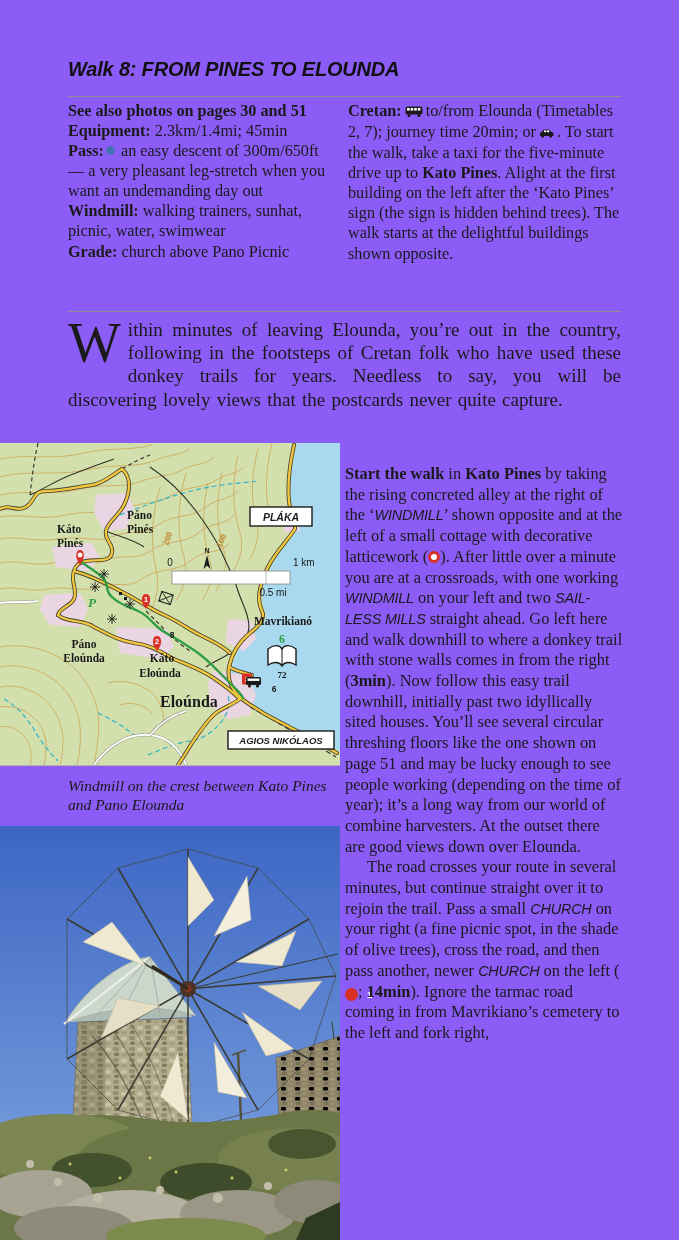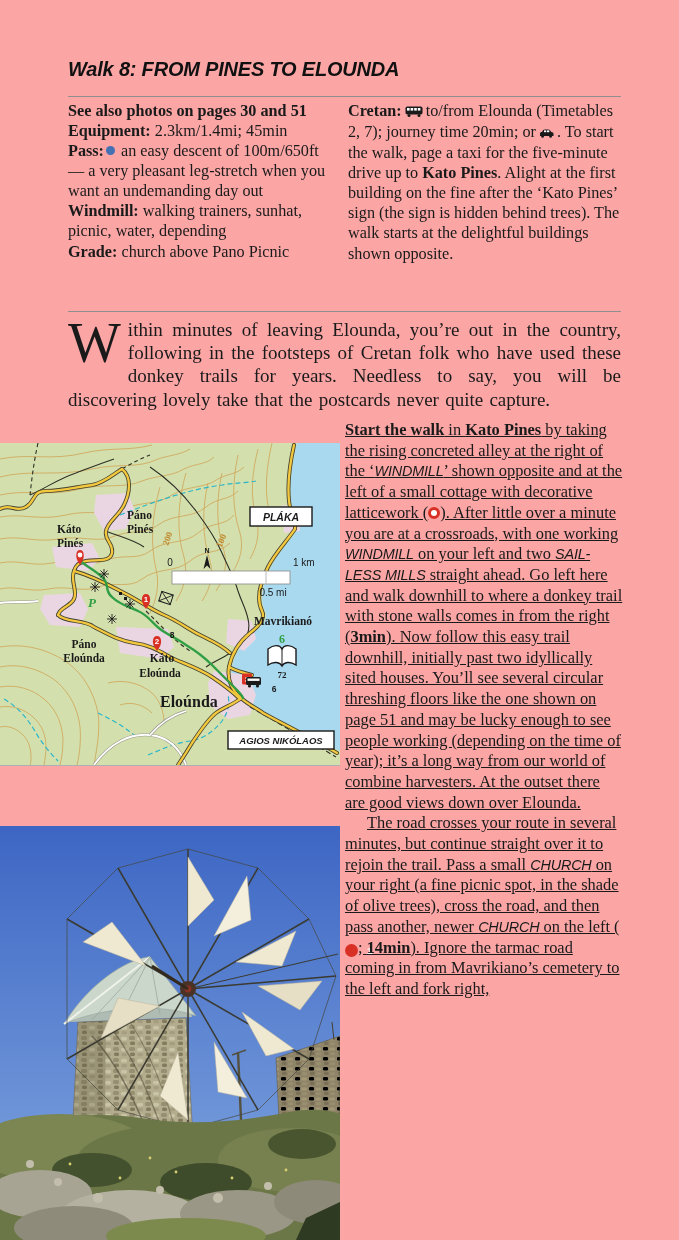--- a/index.html
+++ b/index.html
@@ -1,16 +1,16 @@
 <!DOCTYPE html>
 <html><head>
 <meta charset="utf-8">
 <style>
   html,body{margin:0;padding:0;background:#ffffff;}
-  .page{position:relative;width:679px;height:1240px;background:#fca5a5;overflow:hidden;
+  .page{position:relative;width:679px;height:1240px;background:#8b5cf6;overflow:hidden;
         font-family:"Liberation Serif","DejaVu Serif",serif;color:#1a1a1a;}
   
   .hdr{position:absolute;left:68px;top:58px;width:553px;}
   .hdr h1{margin:0;font-family:"Liberation Sans","DejaVu Sans",sans-serif;
           font-weight:bold;font-style:italic;font-size:20px;letter-spacing:-0.2px;color:#111;}
   .rule{position:absolute;left:68px;width:553px;border-top:1px solid #8f8f8f;height:0;}
   .r1{top:96px;} .r2{top:311px;}
   
   .info{position:absolute;left:68px;top:101px;width:553px;display:flex;gap:14px;
         font-size:16.2px;line-height:1.24;justify-content:space-between;}
@@ -25,21 +25,21 @@
   .dropcap{float:left;font-size:56px;line-height:0.8;padding:3px 7px 0 0;font-weight:normal;}
   
   .mapwrap{position:absolute;left:0;top:443px;width:340px;height:322px;border-bottom:1px solid #b0b0b0;}
   .mapwrap svg{display:block;}
   
   .caption{position:absolute;left:68px;top:777px;width:282px;font-style:italic;
            font-size:15.5px;line-height:1.22;}
   
   .photowrap{position:absolute;left:0;top:826px;width:340px;height:414px;}
   
-  .directions{position:absolute;left:345px;top:420px;width:278px;font-size:16.4px;line-height:1.262;text-decoration:underline;}
+  .directions{position:absolute;left:345px;top:464px;width:278px;font-size:16.4px;line-height:1.262;}
   .directions p{margin:0;}
   .directions p.ind{text-indent:22px;}
   .directions b{font-weight:bold;}
   .mill{font-family:"Liberation Sans","DejaVu Sans",sans-serif;font-style:italic;
         font-size:0.88em;letter-spacing:-0.2px;}
   .ring{display:inline-block;width:12px;height:12px;border:3.4px solid #d93025;border-radius:50%;
         box-sizing:border-box;vertical-align:-1px;background:#fff;}
   .disc{display:inline-block;width:13px;height:13px;border-radius:50%;background:#d93025;color:#fff;
         font-family:"Liberation Sans","DejaVu Sans",sans-serif;font-weight:bold;font-size:9.5px;
         line-height:13px;text-align:center;vertical-align:-1px;font-style:normal;}
@@ -53,47 +53,47 @@
 
   <div class="hdr">
     <h1>Walk 8: FROM PINES TO ELOUNDA</h1>
   </div>
   <div class="rule r1"></div>
 
   <div class="info">
     <div class="col-l">
       <b>See also photos on pages 30 and 51</b><br>
       <b>Equipment:</b><span> 2.3km/1.4mi; 45min</span><br>
-      <b>Pass:</b><span class="gradedot"></span><span> an easy descent of 100m/650ft — a very pleasant leg-stretch when you want an undemanding day out</span><br>
-      <b>Windmill:</b><span> walking trainers, sunhat, picnic, water, depending</span><br>
+      <b>Pass:</b><span class="gradedot"></span><span> an easy descent of 300m/650ft — a very pleasant leg-stretch when you want an undemanding day out</span><br>
+      <b>Windmill:</b><span> walking trainers, sunhat, picnic, water, swimwear</span><br>
       <b>Grade:</b><span> church above Pano Picnic</span>
     </div>
     <div class="col-r">
       <b>Cretan:</b><span class="veh"><svg width="18" height="11" viewBox="0 0 18 11">
             <rect x="0.5" y="0.5" width="17" height="8" rx="1.8" fill="#1a1a1a"></rect>
             <rect x="2" y="2" width="2.6" height="2.6" fill="#fff"></rect>
             <rect x="5.6" y="2" width="2.6" height="2.6" fill="#fff"></rect>
             <rect x="9.2" y="2" width="2.6" height="2.6" fill="#fff"></rect>
             <rect x="12.8" y="2" width="2.6" height="2.6" fill="#fff"></rect>
             <circle cx="4" cy="9.5" r="1.5" fill="#1a1a1a"></circle>
             <circle cx="14" cy="9.5" r="1.5" fill="#1a1a1a"></circle>
           </svg></span><span>to/from Elounda (Timetables 2, 7); journey time 20min; or</span><span class="veh"><svg width="15" height="9" viewBox="0 0 15 9">
             <path d="M1,7 L1,4.5 C1,3.5 2,3 3,3 L4,1.2 C4.3,0.7 5,0.5 6,0.5 L9,0.5 C10,0.5 10.8,0.8 11.2,1.4 L12.3,3 C13.6,3.2 14.5,3.8 14.5,4.8 L14.5,7 Z" fill="#1a1a1a"></path>
             <rect x="5" y="1.4" width="2.3" height="1.8" fill="#fff"></rect>
             <rect x="8" y="1.4" width="2.3" height="1.8" fill="#fff"></rect>
             <circle cx="3.6" cy="7.4" r="1.4" fill="#1a1a1a"></circle>
             <circle cx="11.6" cy="7.4" r="1.4" fill="#1a1a1a"></circle>
-          </svg></span><span>. To start the walk, page a taxi for the five-minute drive up to </span><b>Kato Pines</b><span>. Alight at the first building on the fine after the ‘Kato Pines’ sign (the sign is hidden behind trees). The walk starts at the delightful buildings shown opposite.</span>
+          </svg></span><span>. To start the walk, take a taxi for the five-minute drive up to </span><b>Kato Pines</b><span>. Alight at the first building on the left after the ‘Kato Pines’ sign (the sign is hidden behind trees). The walk starts at the delightful buildings shown opposite.</span>
     </div>
   </div>
 
   <div class="rule r2"></div>
 
   <div class="intro">
-    <span class="dropcap">W</span><span>ithin minutes of leaving Elounda, you’re out in the country, following in the footsteps of Cretan folk who have used these donkey trails for years. Needless to say, you will be discovering lovely take that the postcards never quite capture.</span>
+    <span class="dropcap">W</span><span>ithin minutes of leaving Elounda, you’re out in the country, following in the footsteps of Cretan folk who have used these donkey trails for years. Needless to say, you will be discovering lovely views that the postcards never quite capture.</span>
   </div>
 
   <div class="mapwrap">
     <svg width="340" height="322" viewBox="0 0 340 322">
 
       <rect x="0" y="0" width="340" height="322" fill="#d3e0ae"></rect>
 
       <g stroke="#cf9f4f" stroke-width="0.8" fill="none" opacity="0.95">
         <path d="M0,16 C28,10 52,18 84,10 C110,4 130,8 152,2"></path>
         <path d="M0,34 C30,26 58,34 92,26 C118,20 138,26 158,16 C170,12 180,12 190,6"></path>
@@ -272,20 +272,21 @@
       <g>
         <text x="170" y="123" text-anchor="middle" font-size="10" fill="#1a1a1a" font-family="Liberation Sans,sans-serif">0</text>
         <rect x="172" y="128" width="118" height="13" fill="#ffffff" stroke="#888" stroke-width="0.8"></rect>
         <line x1="266" y1="128" x2="266" y2="141" stroke="#aaa" stroke-width="0.8"></line>
         <text x="293" y="123" font-size="10" fill="#1a1a1a" font-family="Liberation Sans,sans-serif">1 km</text>
         <text x="273" y="153" text-anchor="middle" font-size="10" fill="#1a1a1a" font-family="Liberation Sans,sans-serif">0.5 mi</text>
       </g>
     </svg>
   </div>
 
+  <div class="caption">Windmill on the crest between Kato Pines and Pano Elounda</div>
 
   <div class="photowrap">
     <svg width="340" height="414" viewBox="0 0 340 414">
       <defs>
         <linearGradient id="sky" x1="0" y1="0" x2="0" y2="1">
           <stop offset="0" stop-color="#3d66c4"></stop>
           <stop offset="1" stop-color="#82a8e0"></stop>
         </linearGradient>
         <pattern id="stones" width="16" height="11" patternUnits="userSpaceOnUse">
           <rect width="16" height="11" fill="#b3ad8e"></rect>

